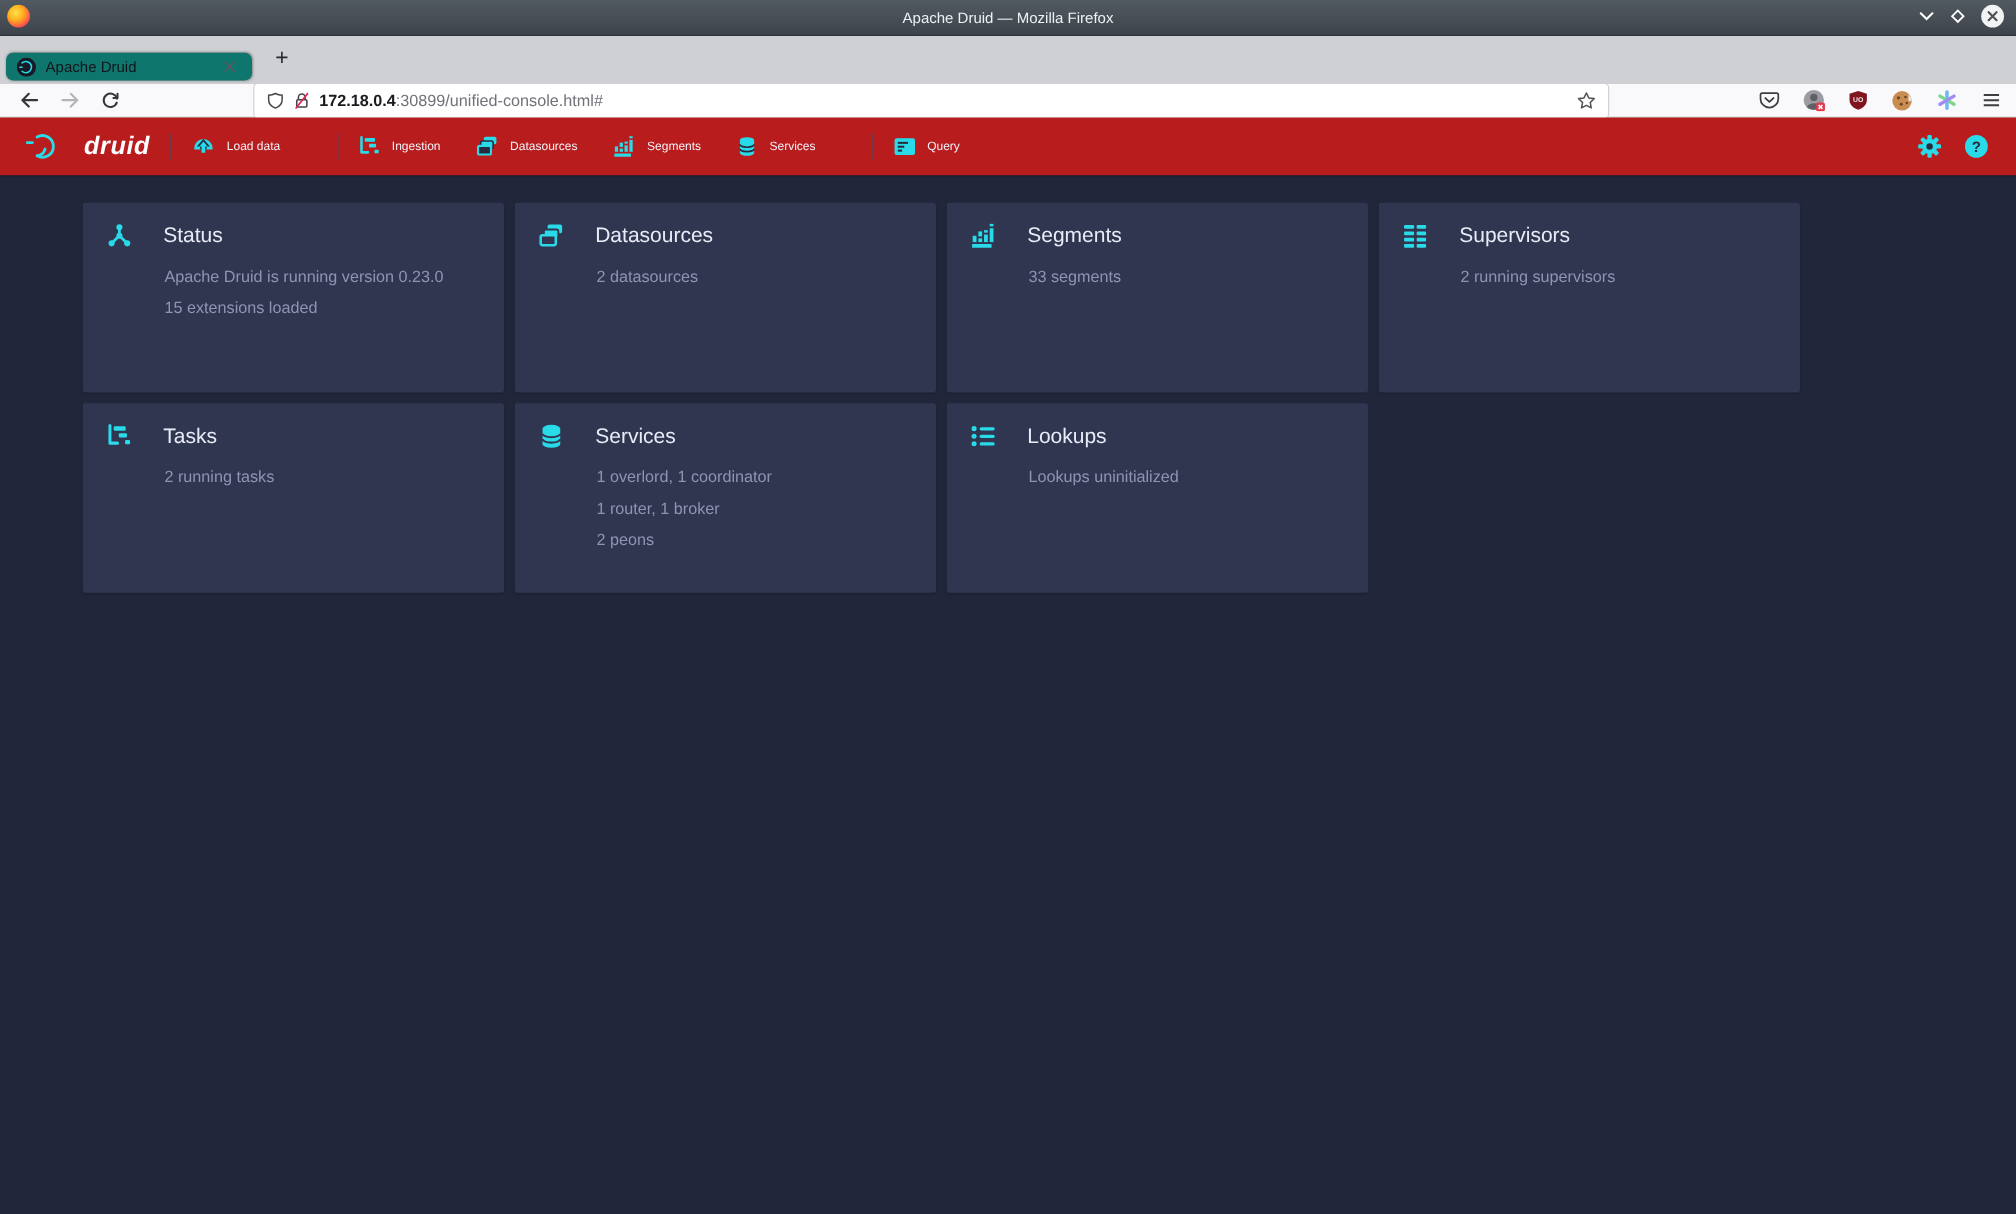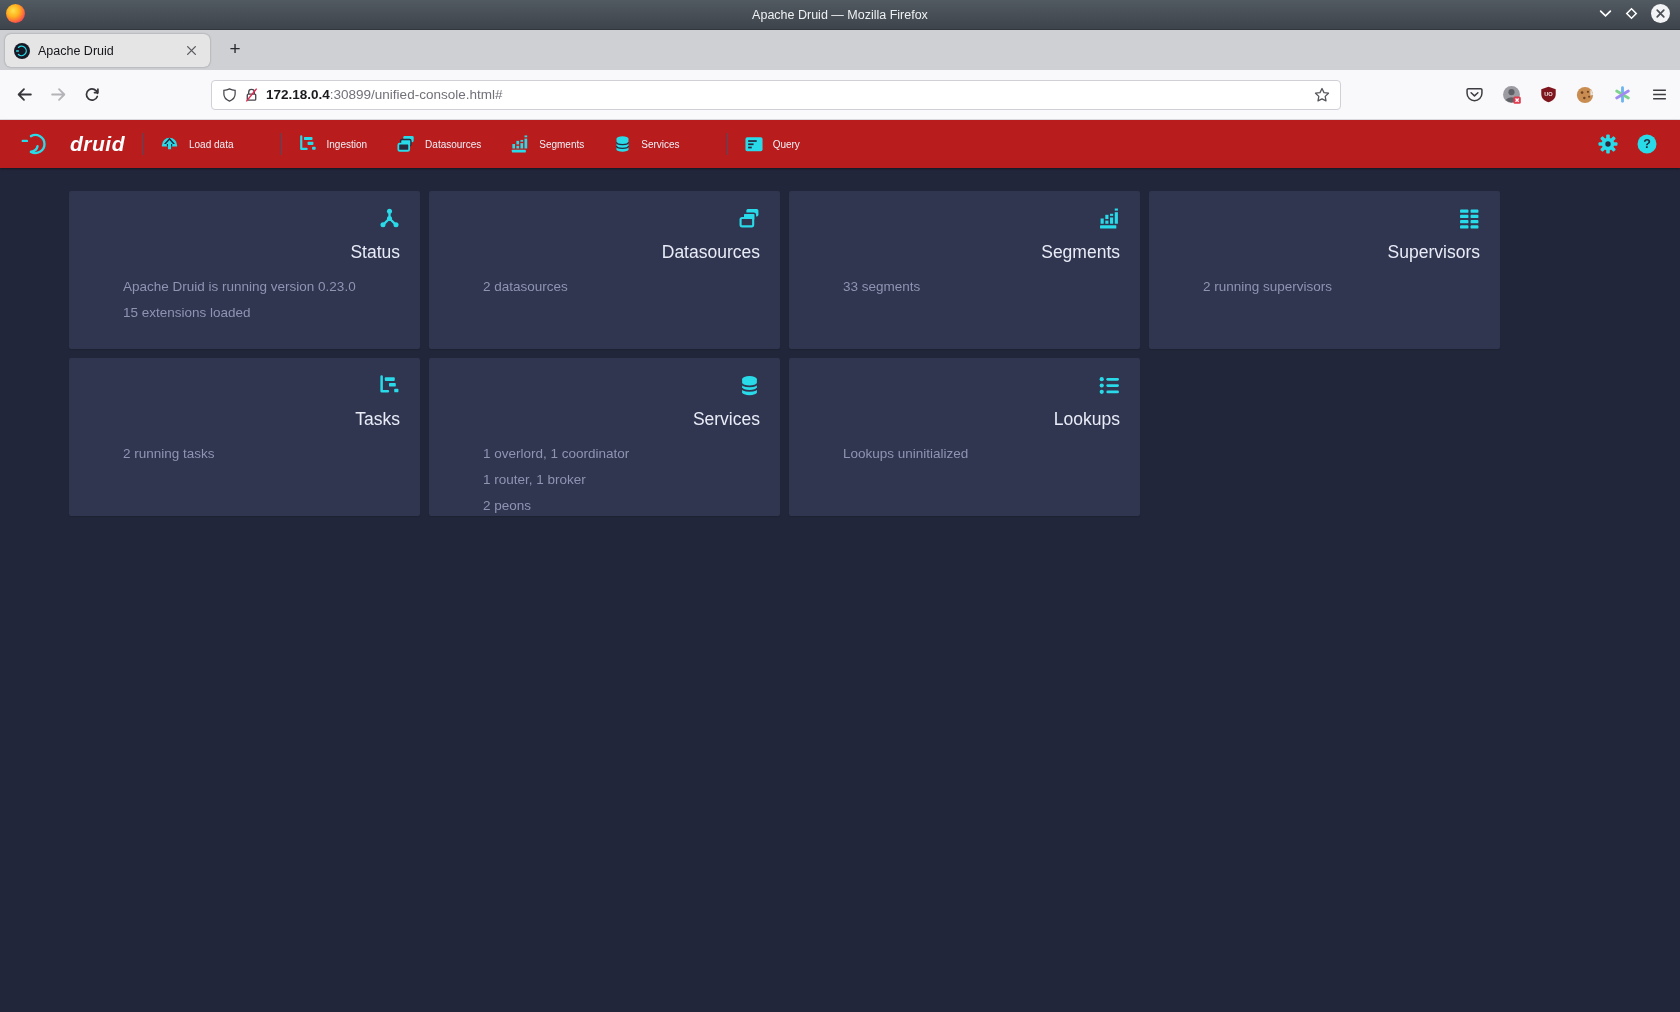--- a/index.html
+++ b/index.html
@@ -12,30 +12,30 @@
   .ff-logo { position: absolute; left: 6px; top: 4px; width: 19px; height: 19px; border-radius: 50%;
     background: radial-gradient(circle at 38% 35%, #ffe14d 0%, #ffb31f 35%, #ff7139 60%, #e33062 85%, #a5117e 100%); }
   .titlebar-title { flex: 1; text-align: center; color: #eef1f3; font-size: 12.5px; }
   .win-controls { position: absolute; right: 10px; top: 0; height: 27px; display: flex; gap: 13px; align-items: center; }
   .win-btn { display: flex; align-items: center; justify-content: center; }
   .close-circle { width: 19px; height: 19px; border-radius: 50%; background: #f2f3f4;
     display: flex; align-items: center; justify-content: center; }
 
   
   .tabbar { height: 40px; background: #cfd0d4; display: flex; align-items: flex-end; padding-left: 5px; }
-  .tab { height: 33px; margin-bottom: 3px; width: 205px; background: #e5e5e5; border-radius: 6px;
+  .tab { height: 23px; margin-bottom: 3px; width: 205px; background: #0f766e; border-radius: 6px;
     display: flex; align-items: center; padding: 0 9px; box-shadow: 0 0 2px rgba(0,0,0,.35);
     font-size: 12.5px; color: #15141a; }
   .tab-label { flex: 1; margin-left: 8px; white-space: nowrap; overflow: hidden; }
   .tab-close { width: 20px; height: 20px; display: flex; align-items: center; justify-content: center; border-radius: 3px; }
   .newtab-btn { width: 30px; height: 30px; margin: 0 0 6px 10px; display: flex; align-items: center;
     justify-content: center; font-size: 19px; color: #2a2a2e; border-radius: 3px; }
 
   
-  .toolbar { height: 50px; background: #f9f9fb; border-bottom: 1px solid #e1e1e5;
+  .toolbar { height: 28px; background: #f9f9fb; border-bottom: 1px solid #e1e1e5;
     display: flex; align-items: center; padding-left: 10px; }
   .nav-btn { width: 28px; height: 28px; display: flex; align-items: center; justify-content: center; border-radius: 3px; }
   .nav-btn + .nav-btn { margin-left: 6px; }
   .urlbar { margin-left: 105px; width: 1130px; height: 30px; background: #ffffff;
     border: 1px solid #d0d0d6; border-radius: 4px; display: flex; align-items: center;
     padding: 0 10px; font-size: 13.5px; }
   .url-sep { width: 7px; }
   .url-host { color: #1b1b1f; font-weight: 600; }
   .url-rest { color: #71717a; }
   .url-spacer { flex: 1; }
@@ -52,24 +52,24 @@
   .nav-item:last-of-type { margin-right: 0; }
   .nav-right { margin-left: auto; display: flex; align-items: center; gap: 13px; }
   .nav-icon-btn { width: 26px; height: 26px; display: flex; align-items: center; justify-content: center; }
 
   
   .content { position: relative; height: 859px; background: #22263a; }
   .cards { position: absolute; left: 69px; top: 23px; display: grid;
     grid-template-columns: repeat(4, 351px); grid-auto-rows: 158px; gap: 9px; }
   .card { background: #303550; border-radius: 2px; padding: 17px 20px; cursor: pointer;
     box-shadow: 0 1px 1px rgba(16,22,26,.2); }
-  .card-head { display: flex; align-items: flex-end; gap: 13px; flex-direction: column; }
+  .card-head { display: flex; align-items: flex-end; gap: 26px; }
   .card-title { font-size: 17.5px; font-weight: 500; color: #e9ecf7; }
   .card-icon { width: 21px; height: 21px; flex: 0 0 21px; }
-  .card-lines { margin-top: 11px; margin-left: 34px; }
+  .card-lines { margin-top: 11px; margin-left: 48px; }
   .card-line { color: #8e95b2; font-size: 13.5px; line-height: 26px; }
 </style>
 </head>
 <body>
 
 <div class="titlebar">
   <div class="ff-logo"></div>
   <div class="titlebar-title">Apache Druid — Mozilla Firefox</div>
   <div class="win-controls">
     <div class="win-btn">

